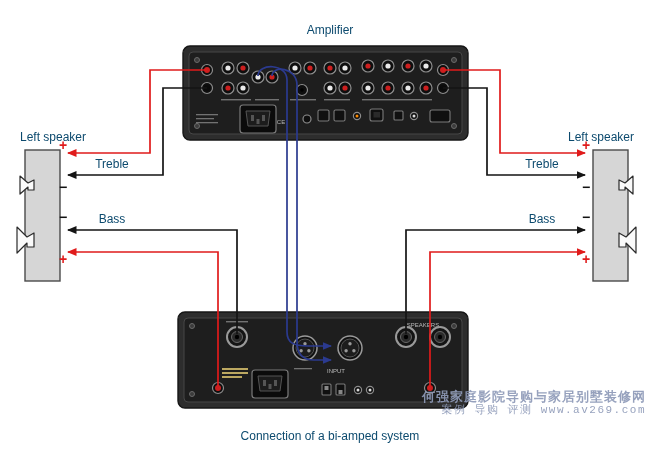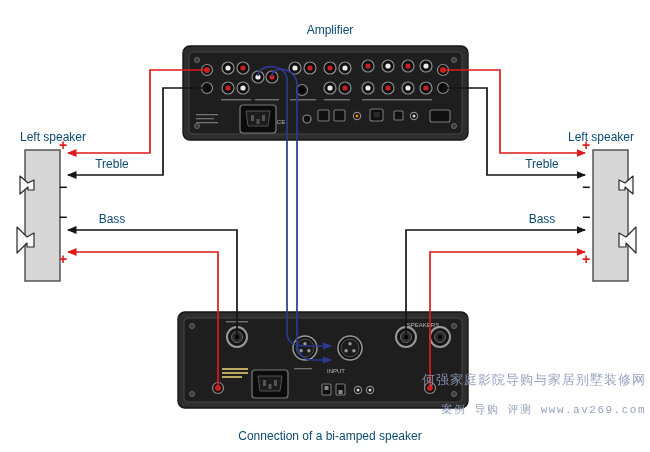--- a/index.html
+++ b/index.html
@@ -7,21 +7,21 @@
   #stage { position:relative; width:650px; height:452px; background:#ffffff; overflow:hidden; }
   #stage > svg { position:absolute; left:0; top:0; }
 
   .lbl { position:absolute; font-size:12px; color:#0c4a6e; white-space:nowrap; }
   .ctr { text-align:center; }
   .rgt { text-align:right; }
   .sign { position:absolute; width:14px; text-align:center; font-size:14px; font-weight:bold; line-height:14px; }
   .sign.plus { color:#e01b1b; }
   .sign.minus { color:#111; }
   .watermark-line { position:absolute; right:4px; text-align:right; color:#8e9ab8; opacity:.92; white-space:nowrap; }
-  .wm1 { top:371px; font-size:13px; font-weight:normal; letter-spacing:1px; }
+  .wm1 { top:388px; font-size:13px; font-weight:bold; letter-spacing:1px; }
   .wm2 { top:402px; font-size:11px; letter-spacing:1.5px;font-family:Liberation Mono, monospace; }
 
   
   .amp-outer { fill:#2d2d2d; stroke:#161616; stroke-width:1.4; }
   .amp-inner { fill:#1e1e1e; stroke:#474747; stroke-width:1; }
   .cab { fill:#d6d6d6; stroke:#4a4a4a; stroke-width:1.4; }
   .drv { fill:#fafafa; stroke:#2a2a2a; stroke-width:1.2; stroke-linejoin:round; }
   .jo  { fill:#0e0e0e; stroke:#8d8d8d; stroke-width:1.2; }
   .bp1 { fill:#141414; stroke:#9a9a9a; stroke-width:2; }
   .bp2 { fill:#2b2b2b; stroke:#666; stroke-width:1; }
@@ -254,20 +254,20 @@
   <div class="sign plus" style="left:56px; top:138px;">+</div>
   <div class="sign minus" style="left:56px; top:180px;">−</div>
   <div class="sign minus" style="left:56px; top:210px;">−</div>
   <div class="sign plus" style="left:56px; top:252px;">+</div>
 
   <div class="sign plus" style="left:579px; top:138px;">+</div>
   <div class="sign minus" style="left:579px; top:180px;">−</div>
   <div class="sign minus" style="left:579px; top:210px;">−</div>
   <div class="sign plus" style="left:579px; top:252px;">+</div>
 
-  <div class="lbl ctr" style="left:10px; top:429px; width:640px;">Connection of a bi-amped speaker</div>
+  <div class="lbl ctr" style="left:10px; top:429px; width:640px;">Connection of a bi-amped system</div>
 
   <div>
     <div class="watermark-line wm1">何强家庭影院导购与家居别墅装修网</div>
     <div class="watermark-line wm2">案例 导购 评测 www.av269.com</div>
   </div>
 
 </div>
 
 </body></html>

